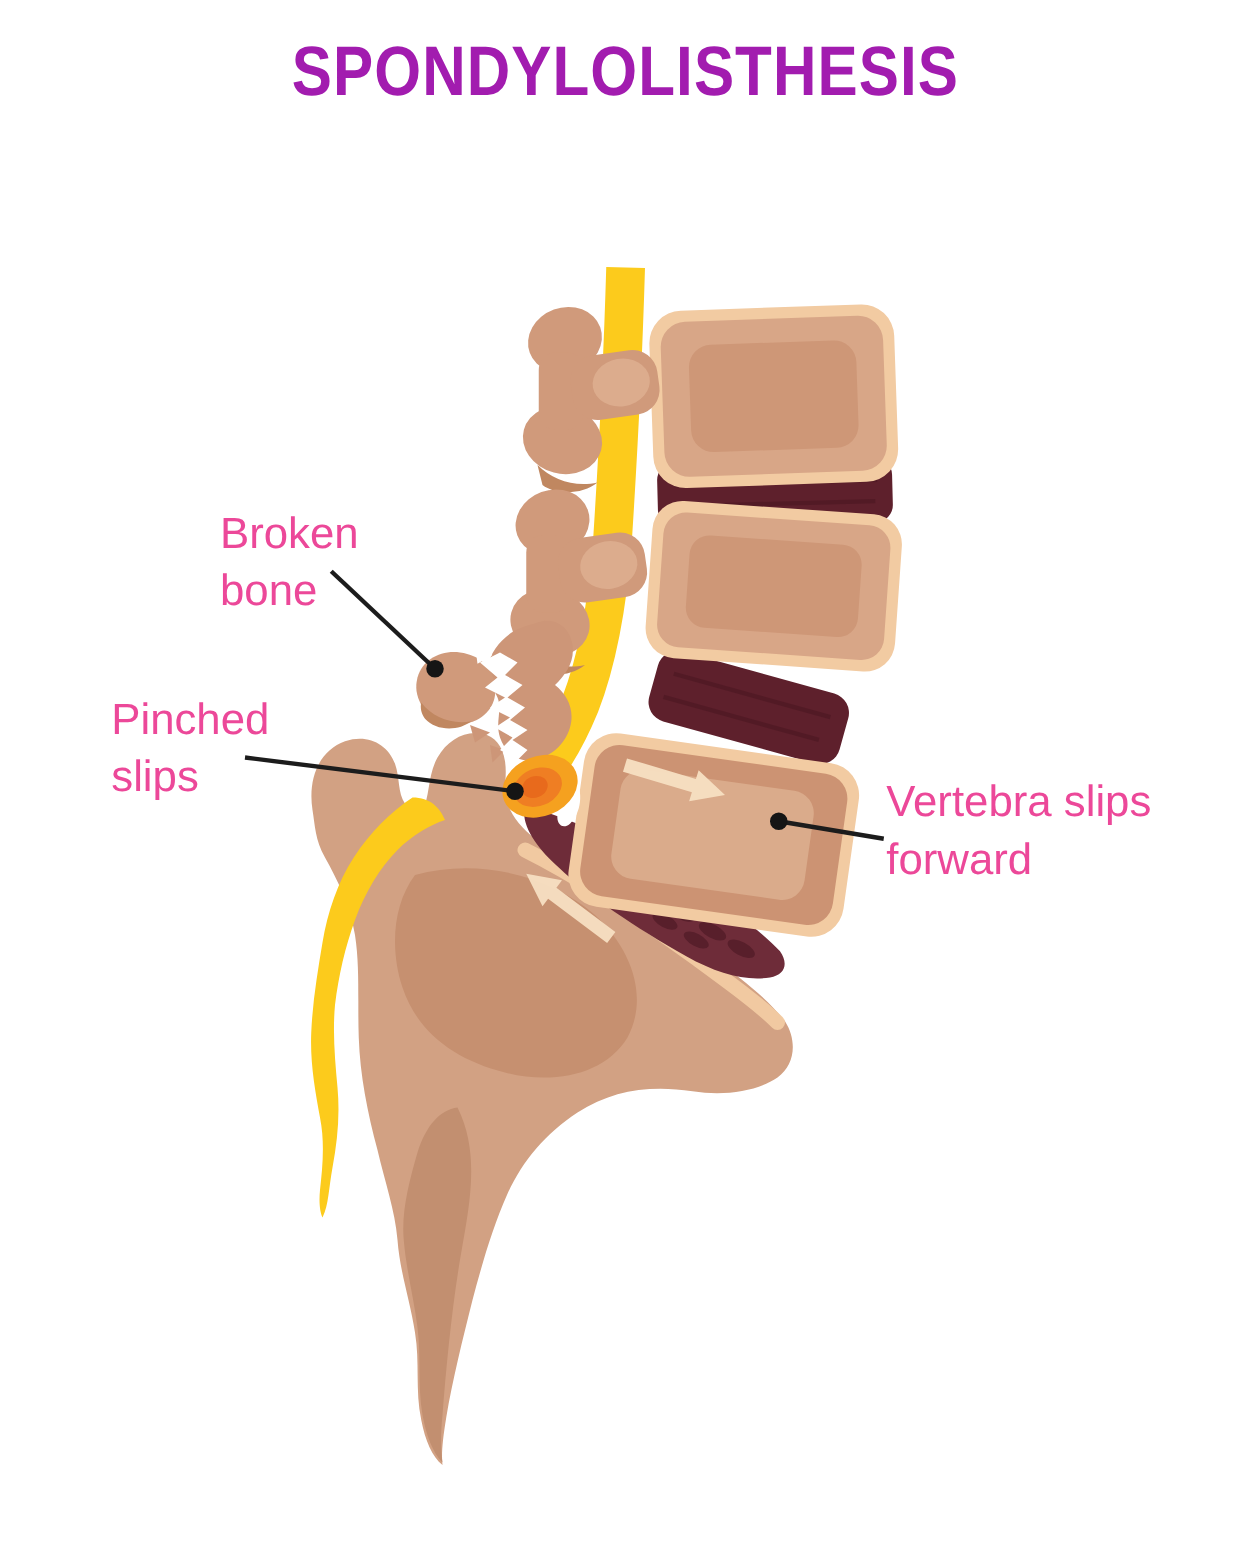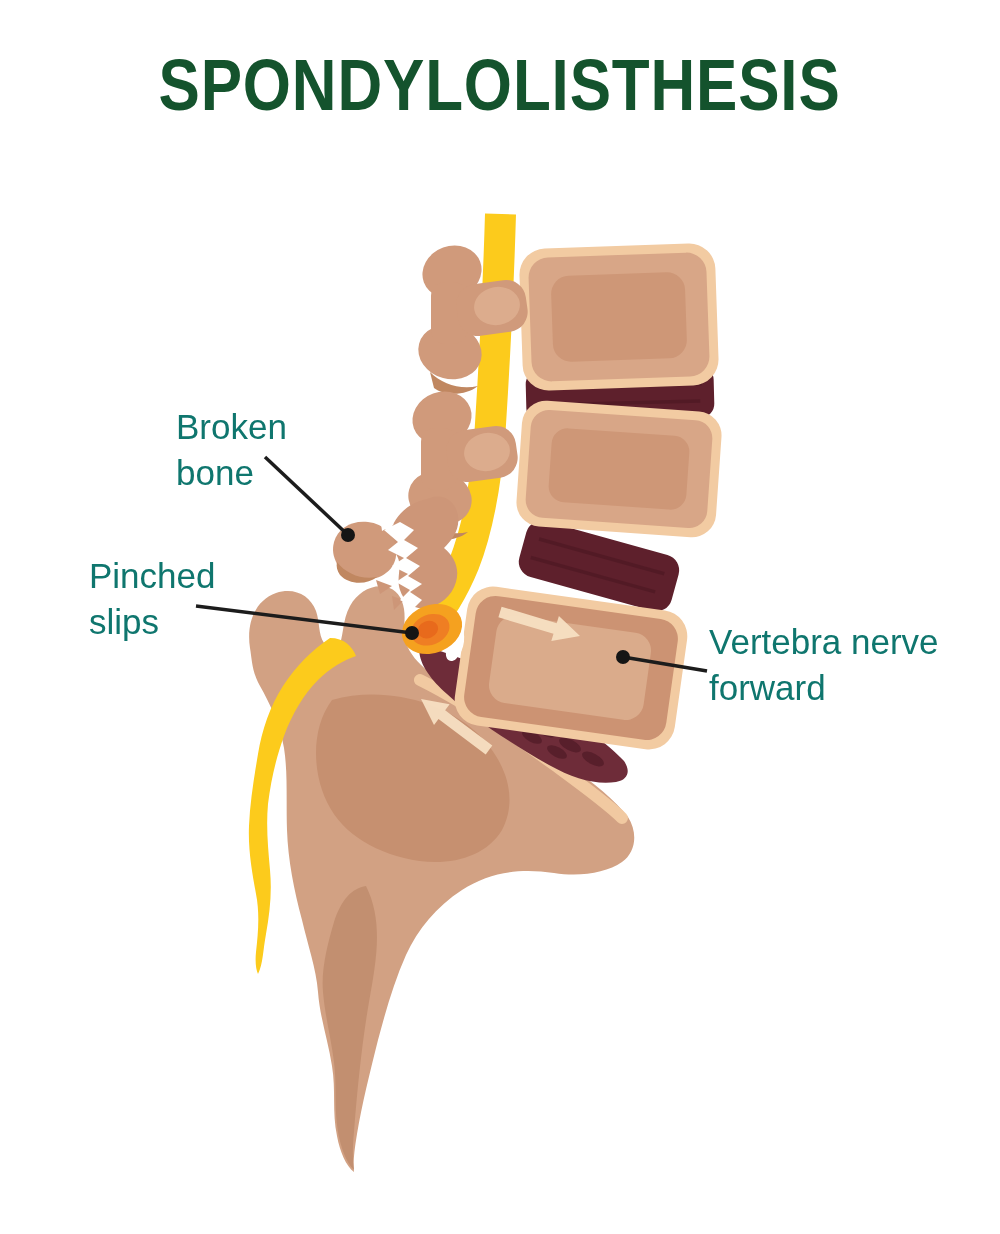--- a/index.html
+++ b/index.html
@@ -2,26 +2,26 @@
 <html><head>
 <meta charset="utf-8">
 <style>
   html,body{margin:0;padding:0;background:#ffffff;}
   .stage{
     position:relative;width:1000px;height:1234px;background:#ffffff;
     font-family:"Liberation Sans",sans-serif;overflow:hidden;
   }
   .art{position:absolute;left:0;top:0;width:1000px;height:1234px;}
   .title{
-    position:absolute;left:0;right:0;top:44px;text-align:center;
-    font-size:72px;font-weight:700;color:#14532d;letter-spacing:1px;
+    position:absolute;left:0;right:0;top:24px;text-align:center;
+    font-size:56px;font-weight:700;color:#a21caf;letter-spacing:1px;
   }
   .title .squeeze{display:inline-block;transform:scaleX(.86);transform-origin:center;white-space:nowrap;}
   .label{
-    position:absolute;font-size:35px;line-height:46px;color:#0f766e;
+    position:absolute;font-size:35px;line-height:46px;color:#ec4899;
     white-space:pre-line;font-weight:400;
   }
   #label-broken{left:176px;top:404px;}
   #label-pinched{left:89px;top:553px;}
   #label-vertebra{left:709px;top:619px;}
 </style>
 </head>
 <body>
 
 <div class="stage">
@@ -177,16 +177,16 @@
   <div class="title">
     <span class="squeeze">SPONDYLOLISTHESIS</span>
   </div>
 
   <div class="label" id="label-broken">Broken
 bone</div>
 
   <div class="label" id="label-pinched">Pinched
 slips</div>
 
-  <div class="label" id="label-vertebra">Vertebra nerve
+  <div class="label" id="label-vertebra">Vertebra slips
 forward</div>
 
 </div>
 
 </body></html>

